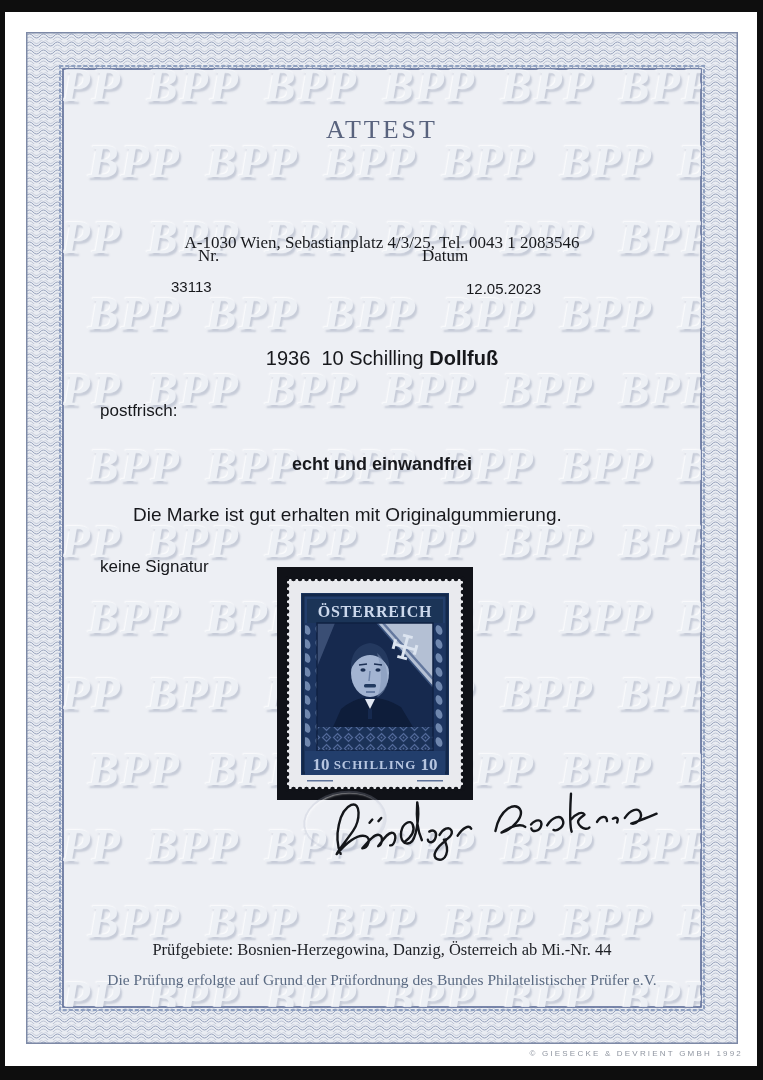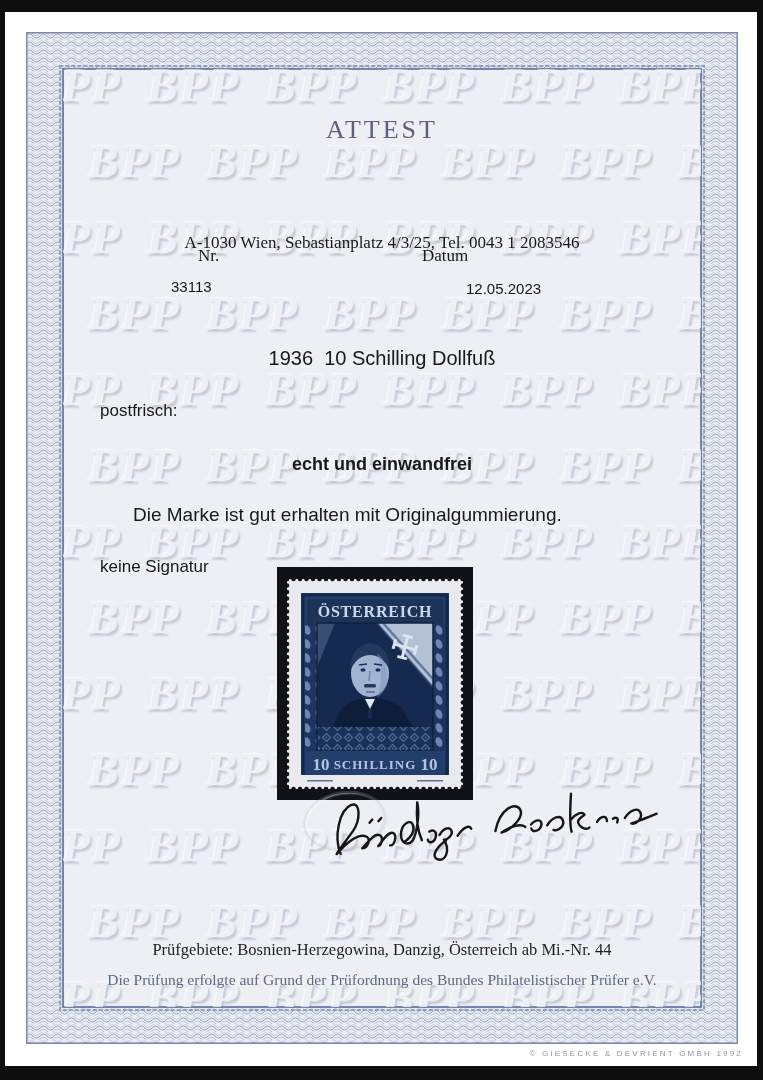--- a/index.html
+++ b/index.html
@@ -40,21 +40,21 @@
   .val { font-family: "Liberation Sans", sans-serif; font-size: 15px; }
   .nr-label { left: 135px; top: 177px; }
   .datum-label { left: 359px; top: 177px; }
   .nr-value { left: 108px; top: 209px; }
   .datum-value { left: 403px; top: 211px; }
 
   .sans { font-family: "Liberation Sans", sans-serif; }
   .h1-line { top: 251px; font-size: 20px; white-space: pre-wrap; }
   .h1-line .b { font-weight: bold; }
   .h2-line { top: 278px; font-size: 20px; white-space: pre-wrap; }
-  .h2-line .b { font-weight: normal; }
+  .h2-line .b { font-weight: bold; }
 
   .condition { left: 37px; top: 332px; font-size: 17px; }
   .verdict { top: 385px; font-size: 18px; font-weight: bold; }
   .remark { left: 37px; top: 435px; font-size: 19px; margin-left: 33px; }
   .sig-note { left: 37px; top: 488px; font-size: 17px; }
 
   .stamp-box { position: absolute; left: 214px; top: 498px; width: 196px; height: 233px; }
 
   .embossed-seal {
     position: absolute; left: 240px; top: 722px; width: 84px; height: 60px;

